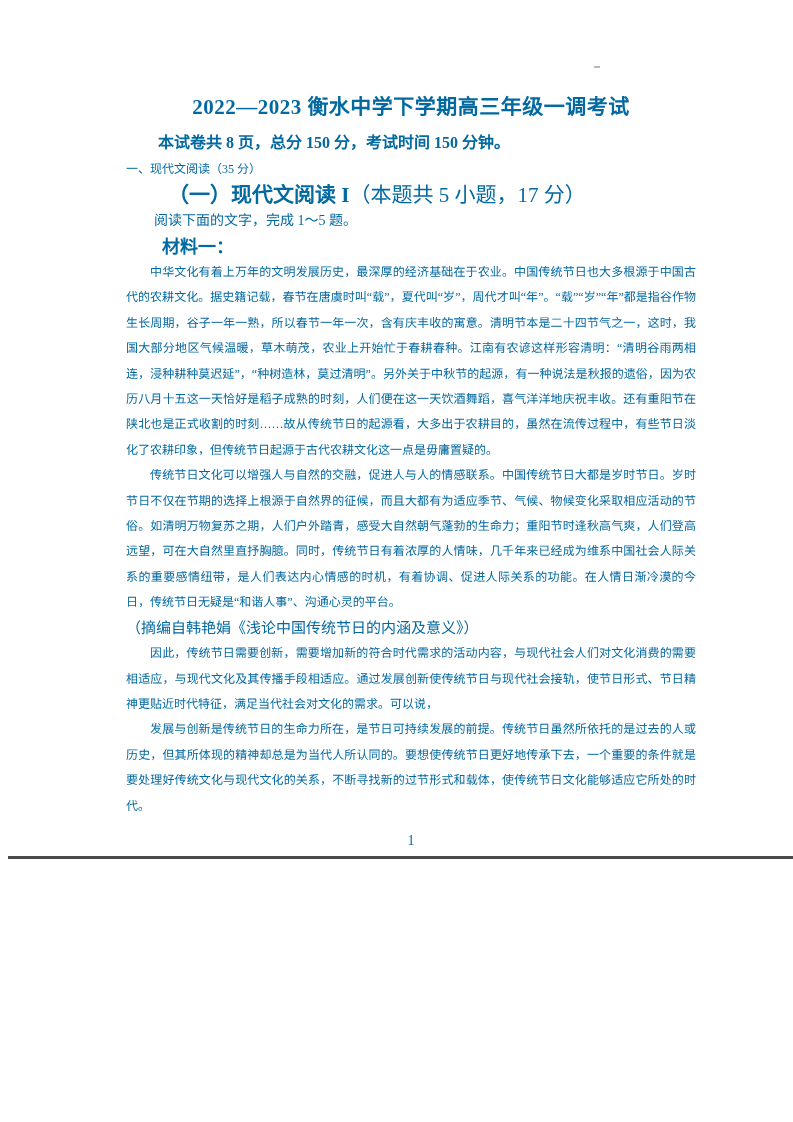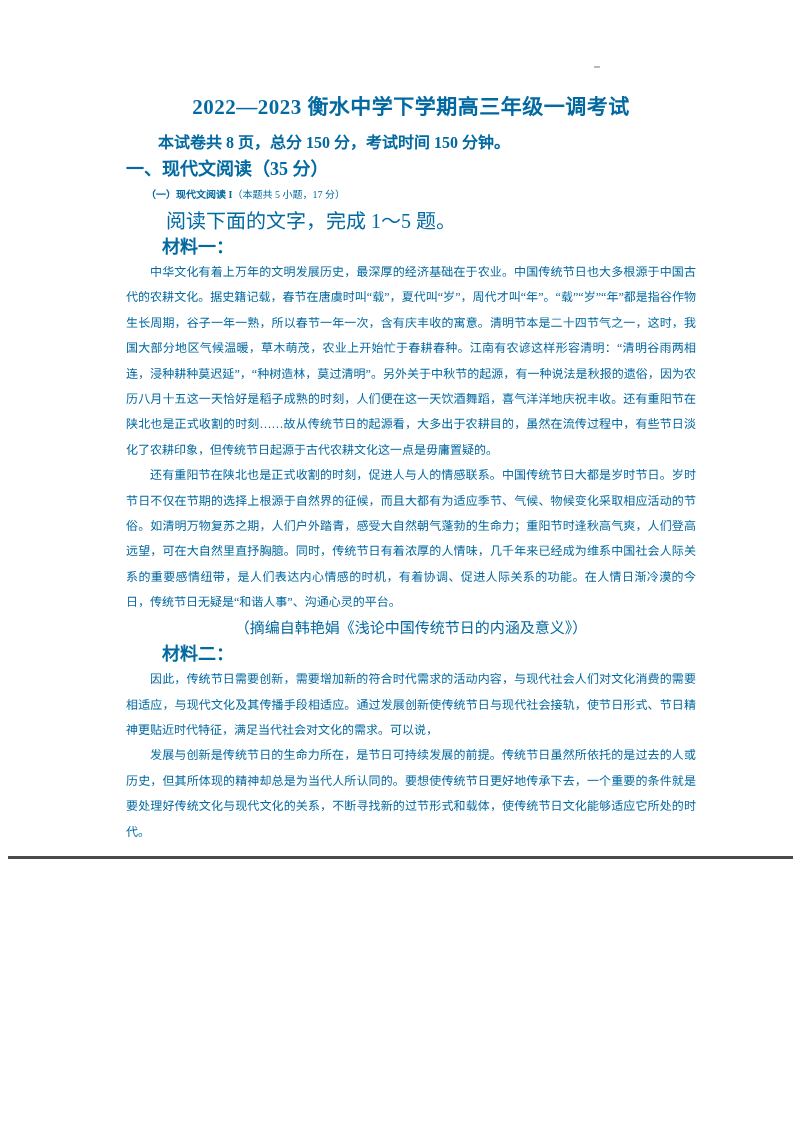--- a/index.html
+++ b/index.html
@@ -35,34 +35,34 @@
     margin: 4px 0 16px 0;
   }
   .exam-info {
     font-size: 16px;
     font-weight: bold;
     line-height: 26px;
     text-indent: 2em;
     margin: 0;
   }
   .section-heading {
-    font-size: 18px;
-    font-weight: bold;
+    font-size: 12px;
+    font-weight: normal;
     line-height: 26px;
     margin: 0;
   }
   .subheading {
-    font-size: 10px;
+    font-size: 21px;
     line-height: 26px;
     text-indent: 2em;
     margin: 0;
   }
   .subheading .bold { font-weight: bold; }
   .instruction {
-    font-size: 20px;
+    font-size: 14px;
     line-height: 26px;
     text-indent: 2em;
     margin: 0;
   }
   .material-label {
     font-size: 18px;
     font-weight: bold;
     line-height: 26px;
     text-indent: 2em;
     margin: 0;
@@ -70,21 +70,21 @@
   .para {
     font-size: 12px;
     line-height: 25.4px;
     text-align: justify;
     text-indent: 2em;
     margin: 0;
   }
   .attribution {
     font-size: 15px;
     line-height: 25.4px;
-    text-align: center;
+    text-align: left;
     margin: 0;
   }
   .page-num {
     font-size: 14px;
     text-align: center;
     margin-top: 14px;
   }
   .bottom-border {
     position: absolute;
     left: 0;
@@ -116,25 +116,24 @@
 
     <p class="section-heading">一、现代文阅读（35 分）</p>
 
     <p class="subheading"><span class="bold">（一）现代文阅读 I</span><span>（本题共 5 小题，17 分）</span></p>
 
     <p class="instruction">阅读下面的文字，完成 1～5 题。</p>
 
     <p class="material-label">材料一：</p>
 
     <p class="para">中华文化有着上万年的文明发展历史，最深厚的经济基础在于农业。中国传统节日也大多根源于中国古代的农耕文化。据史籍记载，春节在唐虞时叫“载”，夏代叫“岁”，周代才叫“年”。“载”“岁”“年”都是指谷作物生长周期，谷子一年一熟，所以春节一年一次，含有庆丰收的寓意。清明节本是二十四节气之一，这时，我国大部分地区气候温暖，草木萌茂，农业上开始忙于春耕春种。江南有农谚这样形容清明：“清明谷雨两相连，浸种耕种莫迟延”，“种树造林，莫过清明”。另外关于中秋节的起源，有一种说法是秋报的遗俗，因为农历八月十五这一天恰好是稻子成熟的时刻，人们便在这一天饮酒舞蹈，喜气洋洋地庆祝丰收。还有重阳节在陕北也是正式收割的时刻……故从传统节日的起源看，大多出于农耕目的，虽然在流传过程中，有些节日淡化了农耕印象，但传统节日起源于古代农耕文化这一点是毋庸置疑的。</p>
-    <p class="para">还有重阳节在陕北也是正式收割的时刻，促进人与人的情感联系。中国传统节日大都是岁时节日。岁时节日不仅在节期的选择上根源于自然界的征候，而且大都有为适应季节、气候、物候变化采取相应活动的节俗。如清明万物复苏之期，人们户外踏青，感受大自然朝气蓬勃的生命力；重阳节时逢秋高气爽，人们登高远望，可在大自然里直抒胸臆。同时，传统节日有着浓厚的人情味，几千年来已经成为维系中国社会人际关系的重要感情纽带，是人们表达内心情感的时机，有着协调、促进人际关系的功能。在人情日渐冷漠的今日，传统节日无疑是“和谐人事”、沟通心灵的平台。</p>
+    <p class="para">传统节日文化可以增强人与自然的交融，促进人与人的情感联系。中国传统节日大都是岁时节日。岁时节日不仅在节期的选择上根源于自然界的征候，而且大都有为适应季节、气候、物候变化采取相应活动的节俗。如清明万物复苏之期，人们户外踏青，感受大自然朝气蓬勃的生命力；重阳节时逢秋高气爽，人们登高远望，可在大自然里直抒胸臆。同时，传统节日有着浓厚的人情味，几千年来已经成为维系中国社会人际关系的重要感情纽带，是人们表达内心情感的时机，有着协调、促进人际关系的功能。在人情日渐冷漠的今日，传统节日无疑是“和谐人事”、沟通心灵的平台。</p>
 
     <p class="attribution">（摘编自韩艳娟《浅论中国传统节日的内涵及意义》）</p>
 
-    <p class="material-label">材料二：</p>
 
     <p class="para">因此，传统节日需要创新，需要增加新的符合时代需求的活动内容，与现代社会人们对文化消费的需要相适应，与现代文化及其传播手段相适应。通过发展创新使传统节日与现代社会接轨，使节日形式、节日精神更贴近时代特征，满足当代社会对文化的需求。可以说，</p>
     <p class="para">发展与创新是传统节日的生命力所在，是节日可持续发展的前提。传统节日虽然所依托的是过去的人或历史，但其所体现的精神却总是为当代人所认同的。要想使传统节日更好地传承下去，一个重要的条件就是要处理好传统文化与现代文化的关系，不断寻找新的过节形式和载体，使传统节日文化能够适应它所处的时代。</p>
 
     <p class="page-num">1</p>
   </div>
 
   <div class="bottom-border"></div>
 </div>
 

